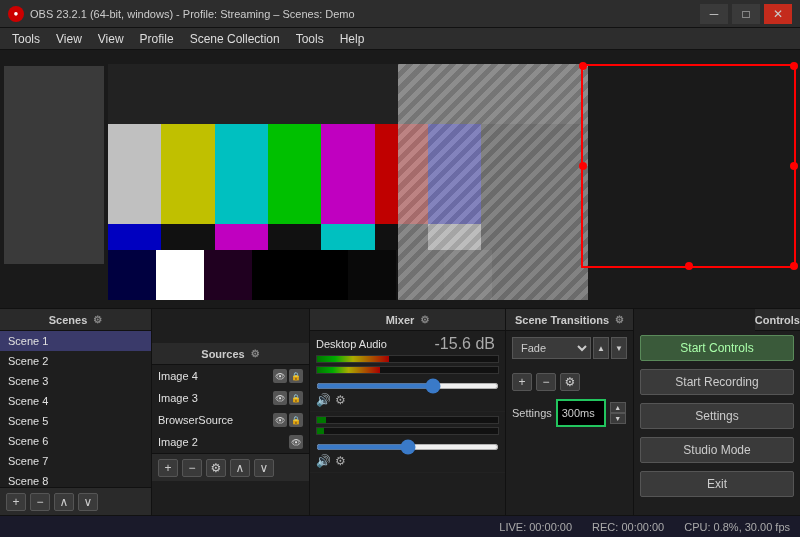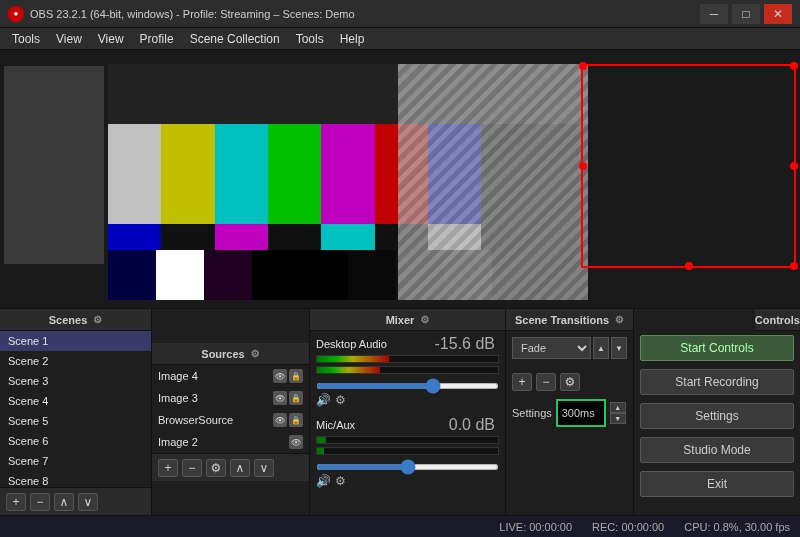--- a/index.html
+++ b/index.html
@@ -528,24 +528,20 @@
       <div style="padding:2px 0;">
         <input type="range" min="0" max="100" value="65" style="width: 100%; height: 6px; accent-color: rgb(58, 122, 200);">
       </div>
       <div class="mixer-controls">
         <span class="mixer-icon">🔊</span>
         <span class="mixer-icon">⚙</span>
       </div>
     </div>
 
     <div class="mixer-track">
-      <div class="mixer-track-header">
-        <span class="mixer-track-name">Mic/Aux</span>
-        <span class="mixer-track-db">0.0 dB</span>
-      </div>
 
       <div class="vu-meter">
         <div style="width:5%;background:#007700;"></div>
       </div>
       <div class="vu-meter">
         <div style="width:4%;background:#007700;"></div>
       </div>
 
       <div style="padding:2px 0;">
         <input type="range" min="0" max="100" value="50" style="width: 100%; height: 6px; accent-color: rgb(58, 122, 200);">

